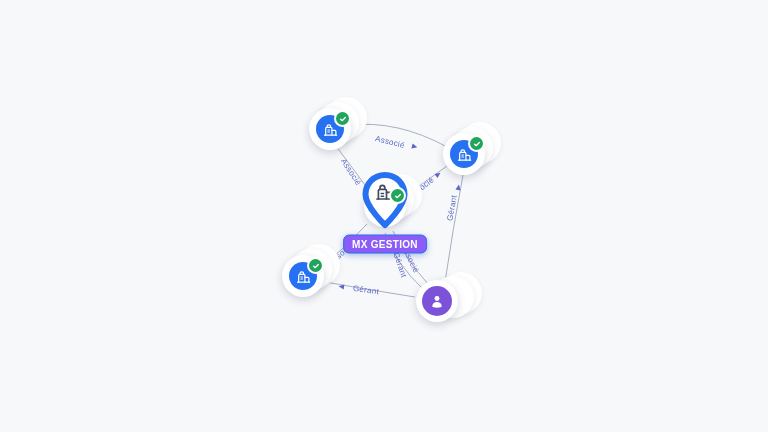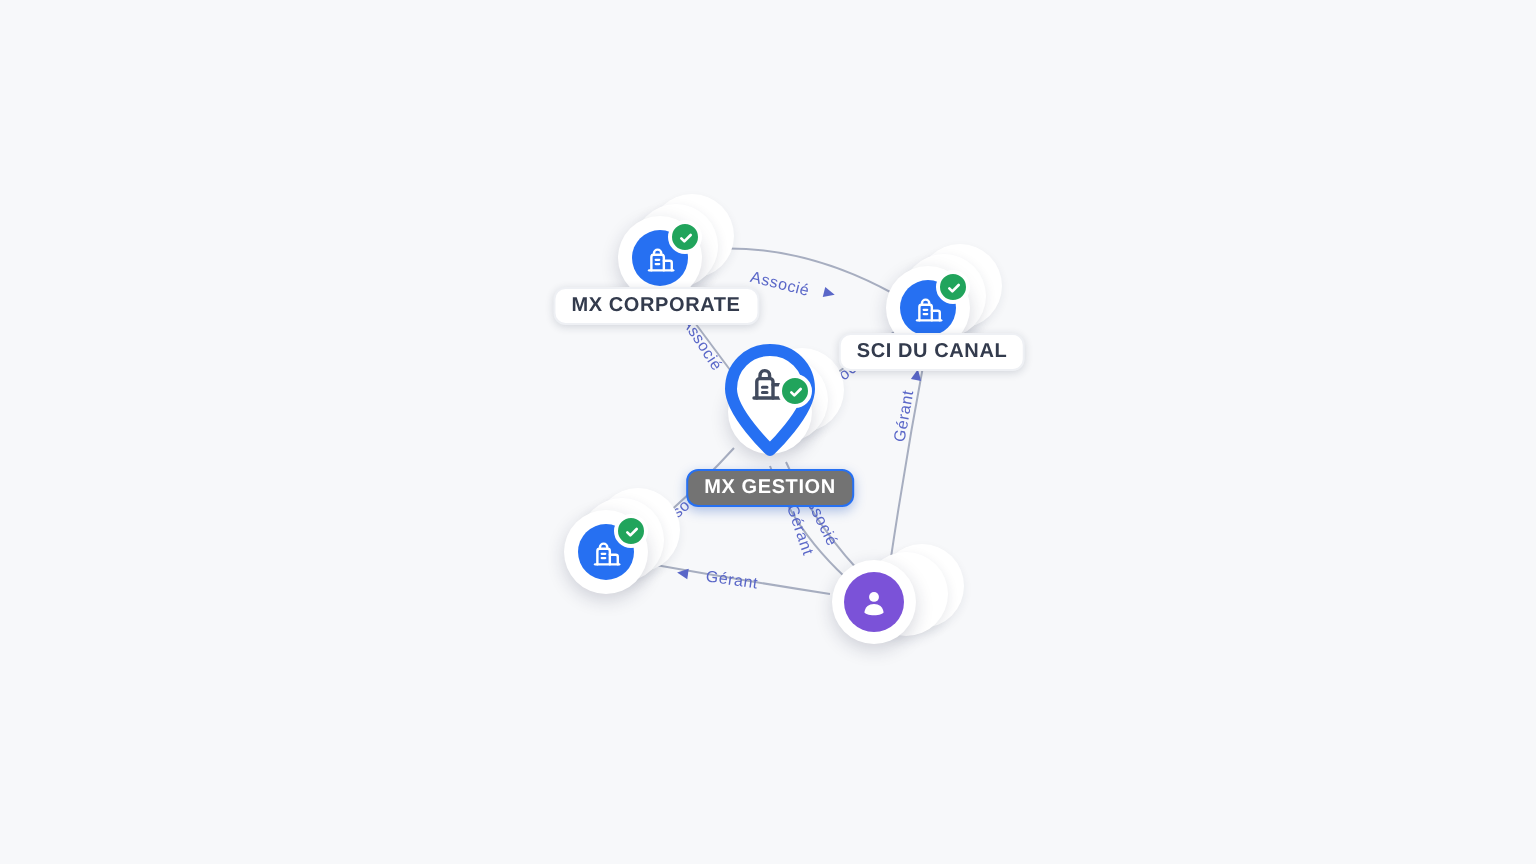--- a/index.html
+++ b/index.html
@@ -51,21 +51,21 @@
     position:absolute;z-index:6;
     transform:translate(-50%,-50%);
     background:#ffffff;color:#333b4d;
     font-size:10px;font-weight:700;letter-spacing:.3px;
     padding:3px 8px;border-radius:6px;white-space:nowrap;
     box-shadow:0 1px 4px rgba(25,35,65,.16);
     border:1px solid #eef0f4;
     cursor:pointer;
   }
   .pill.focus{
-    background:#737373;color:#ffffff;border-color:#2670f2;
+    background:#8b5cf6;color:#ffffff;border-color:#2670f2;
     box-shadow:0 2px 6px rgba(31,82,190,.35);
   }
 </style>
 </head>
 <body>
 
 <div class="stage">
 
   <svg class="edges" width="768" height="432" viewBox="0 0 768 432">
     <g stroke="#a7aec0" stroke-width="1" fill="none">
@@ -111,42 +111,40 @@
         <path d="M3.6 20h17"></path>
         <path d="M8.2 12.6h2.6M8.2 15.6h2.6" stroke-width="1.5"></path>
       </svg>
     </span>
     <span class="badge">
       <svg width="8" height="8" viewBox="0 0 24 24" fill="none" stroke="#ffffff" stroke-width="4" stroke-linecap="round" stroke-linejoin="round">
           <path d="M5 12.5l4.5 4.5L19 7.5"></path>
         </svg>
     </span>
   </div>
-  <div class="pill" style="left:328px;top:153px;">MX CORPORATE</div>
 
   <div class="node" style="left:464px;top:154px;">
     <span class="ghost g2"></span>
     <span class="ghost g1"></span>
     <span class="card"></span>
     <span class="disc company">
       <svg width="17" height="17" viewBox="0 0 24 24" fill="none" stroke="#ffffff" stroke-width="1.7" stroke-linecap="round" stroke-linejoin="round">
         <path d="M7 9V8a2.6 2.6 0 0 1 5.2 0v1"></path>
         <path d="M5.2 20V10.6A1.6 1.6 0 0 1 6.8 9h5.6A1.6 1.6 0 0 1 14 10.6V20"></path>
         <path d="M14 13.2h4.2a1.4 1.4 0 0 1 1.4 1.4V20"></path>
         <path d="M3.6 20h17"></path>
         <path d="M8.2 12.6h2.6M8.2 15.6h2.6" stroke-width="1.5"></path>
       </svg>
     </span>
     <span class="badge">
       <svg width="8" height="8" viewBox="0 0 24 24" fill="none" stroke="#ffffff" stroke-width="4" stroke-linecap="round" stroke-linejoin="round">
           <path d="M5 12.5l4.5 4.5L19 7.5"></path>
         </svg>
     </span>
   </div>
-  <div class="pill" style="left:466px;top:176px;">SCI DU CANAL</div>
 
   <div class="node" style="left:385px;top:206px;">
     <span class="ghost g2"></span>
     <span class="ghost g1"></span>
     <span class="card"></span>
     <span class="pin-wrap">
       <svg width="48" height="58" viewBox="0 0 48 58" fill="none">
         <path d="M24 3C13 3 4.5 11.5 4.5 22.5 C4.5 34.5 24 53 24 53 S43.5 34.5 43.5 22.5 C43.5 11.5 35 3 24 3 z" fill="#ffffff" stroke="#2670f2" stroke-width="6" stroke-linejoin="round"></path>
         <g stroke="#424b5e" stroke-width="1.7" stroke-linecap="round" stroke-linejoin="round">
           <path d="M19 16.5v-.8a2.4 2.4 0 0 1 4.8 0v.8"></path>

